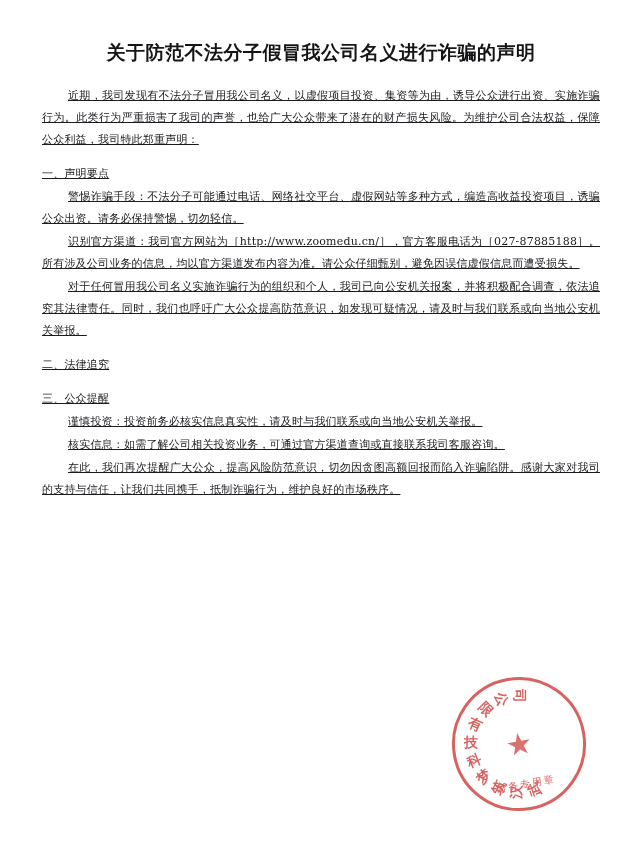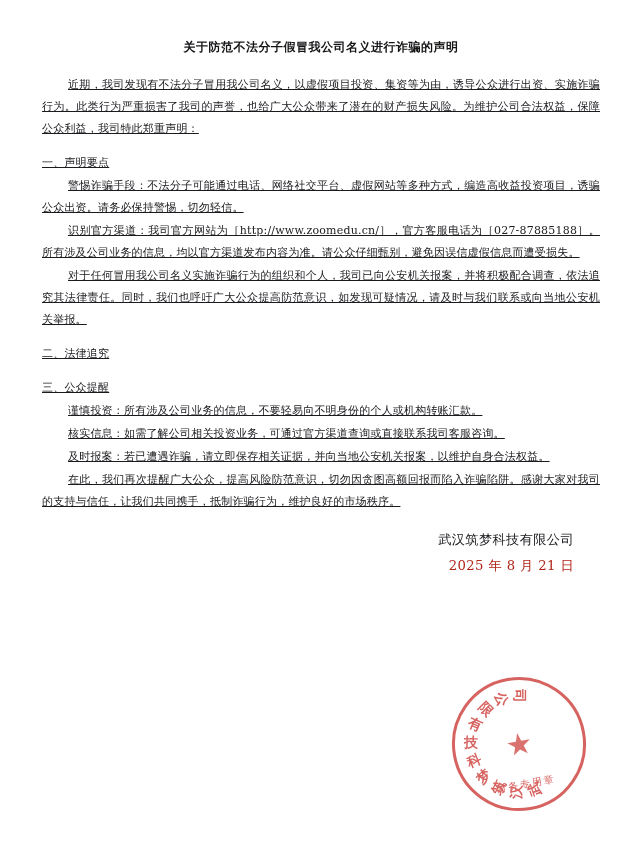--- a/index.html
+++ b/index.html
@@ -17,21 +17,21 @@
   }
   .page {
     position: relative;
     width: 642px;
     height: 867px;
     box-sizing: border-box;
     padding: 30px 42px 0 42px;
   }
   .doc-title {
     text-align: center;
-    font-size: 12px;
+    font-size: 19px;
     font-weight: bold;
     letter-spacing: 0.5px;
     margin: 8px 0 18px 0;
     line-height: 1.5;
     color: #151518;
   }
   .para {
     font-size: 11px;
     line-height: 2.0;
     text-align: justify;
@@ -131,30 +131,25 @@
   <p class="para indent">近期，我司发现有不法分子冒用我公司名义，以虚假项目投资、集资等为由，诱导公众进行出资、实施诈骗行为。此类行为严重损害了我司的声誉，也给广大公众带来了潜在的财产损失风险。为维护公司合法权益，保障公众利益，我司特此郑重声明：</p>
 
   <p class="para heading">一、声明要点</p>
   <p class="para sub">警惕诈骗手段：不法分子可能通过电话、网络社交平台、虚假网站等多种方式，编造高收益投资项目，诱骗公众出资。请务必保持警惕，切勿轻信。</p>
   <p class="para sub">识别官方渠道：我司官方网站为［http://www.zoomedu.cn/］，官方客服电话为［027-87885188］。所有涉及公司业务的信息，均以官方渠道发布内容为准。请公众仔细甄别，避免因误信虚假信息而遭受损失。</p>
 
   <p class="para sub">对于任何冒用我公司名义实施诈骗行为的组织和个人，我司已向公安机关报案，并将积极配合调查，依法追究其法律责任。同时，我们也呼吁广大公众提高防范意识，如发现可疑情况，请及时与我们联系或向当地公安机关举报。</p>
   <p class="para heading">二、法律追究</p>
 
   <p class="para heading">三、公众提醒</p>
-  <p class="para sub">谨慎投资：所有涉及公司业务的信息，不要轻易向不明身份的个人或机构转账汇款。</p>
+  <p class="para sub">谨慎投资：投资前务必核实信息真实性，请及时与我们联系或向当地公安机关举报。</p>
   <p class="para sub">核实信息：如需了解公司相关投资业务，可通过官方渠道查询或直接联系我司客服咨询。</p>
-  <p class="para sub">及时报案：若已遭遇诈骗，请立即保存相关证据，并向当地公安机关报案，以维护自身合法权益。</p>
 
   <p class="para indent">在此，我们再次提醒广大公众，提高风险防范意识，切勿因贪图高额回报而陷入诈骗陷阱。感谢大家对我司的支持与信任，让我们共同携手，抵制诈骗行为，维护良好的市场秩序。</p>
 
-  <div class="sign-block">
-    <div class="sign-line">武汉筑梦科技有限公司</div>
-    <div class="sign-date">2025 年 8 月 21 日</div>
-  </div>
 
   <div class="seal">
     <div class="seal-text" id="seal-arc">
         <span style="transform: rotate(-190deg) translate(0px, -48px) rotate(90deg) translate(-50%, -50%);">武</span>
         <span style="transform: rotate(-167.778deg) translate(0px, -48px) rotate(90deg) translate(-50%, -50%);">汉</span>
         <span style="transform: rotate(-145.556deg) translate(0px, -48px) rotate(90deg) translate(-50%, -50%);">筑</span>
         <span style="transform: rotate(-123.333deg) translate(0px, -48px) rotate(90deg) translate(-50%, -50%);">梦</span>
         <span style="transform: rotate(-101.111deg) translate(0px, -48px) rotate(90deg) translate(-50%, -50%);">科</span>
         <span style="transform: rotate(-78.8889deg) translate(0px, -48px) rotate(90deg) translate(-50%, -50%);">技</span>
         <span style="transform: rotate(-56.6667deg) translate(0px, -48px) rotate(90deg) translate(-50%, -50%);">有</span>

